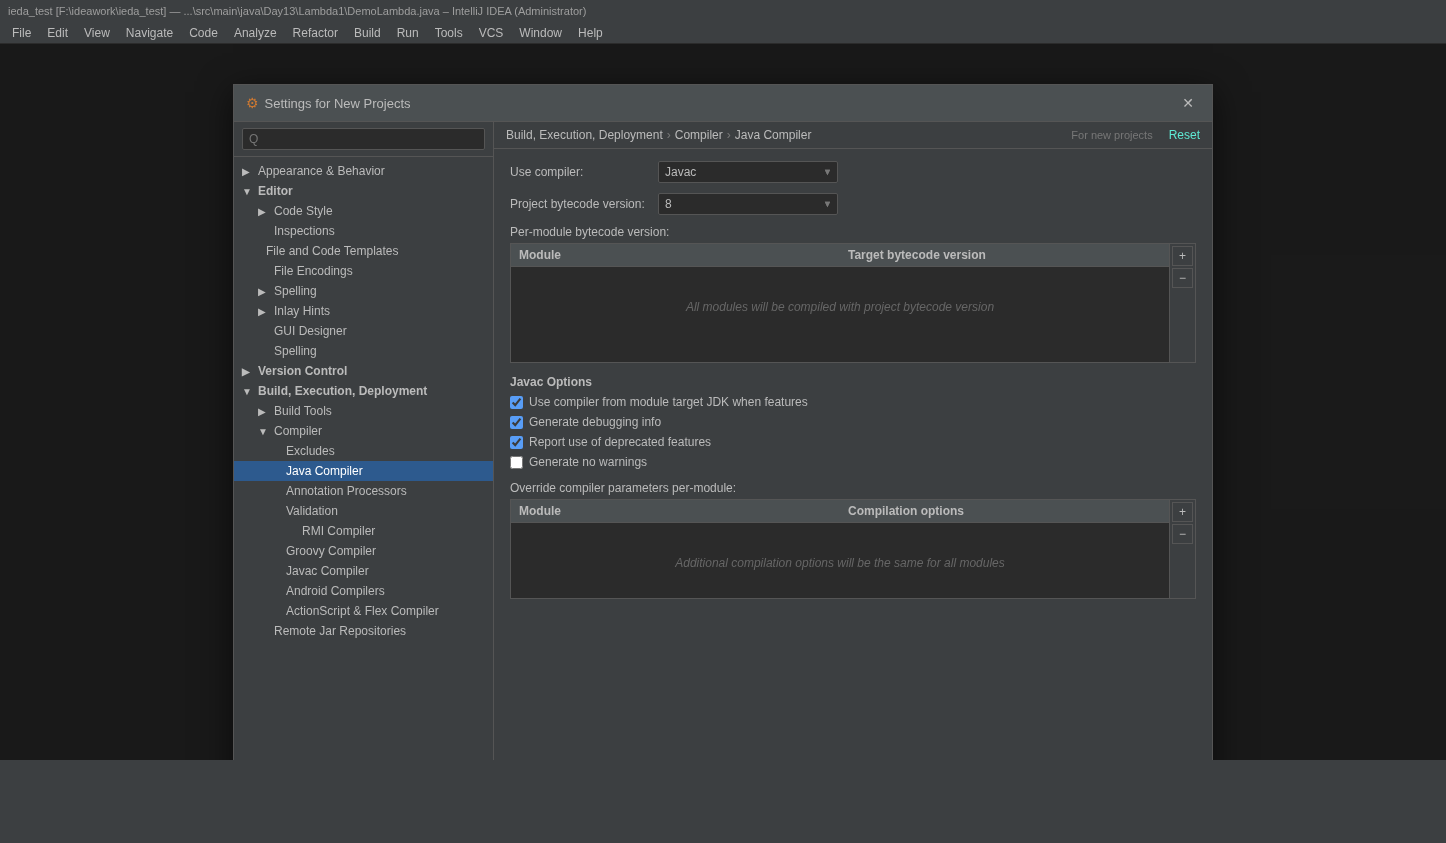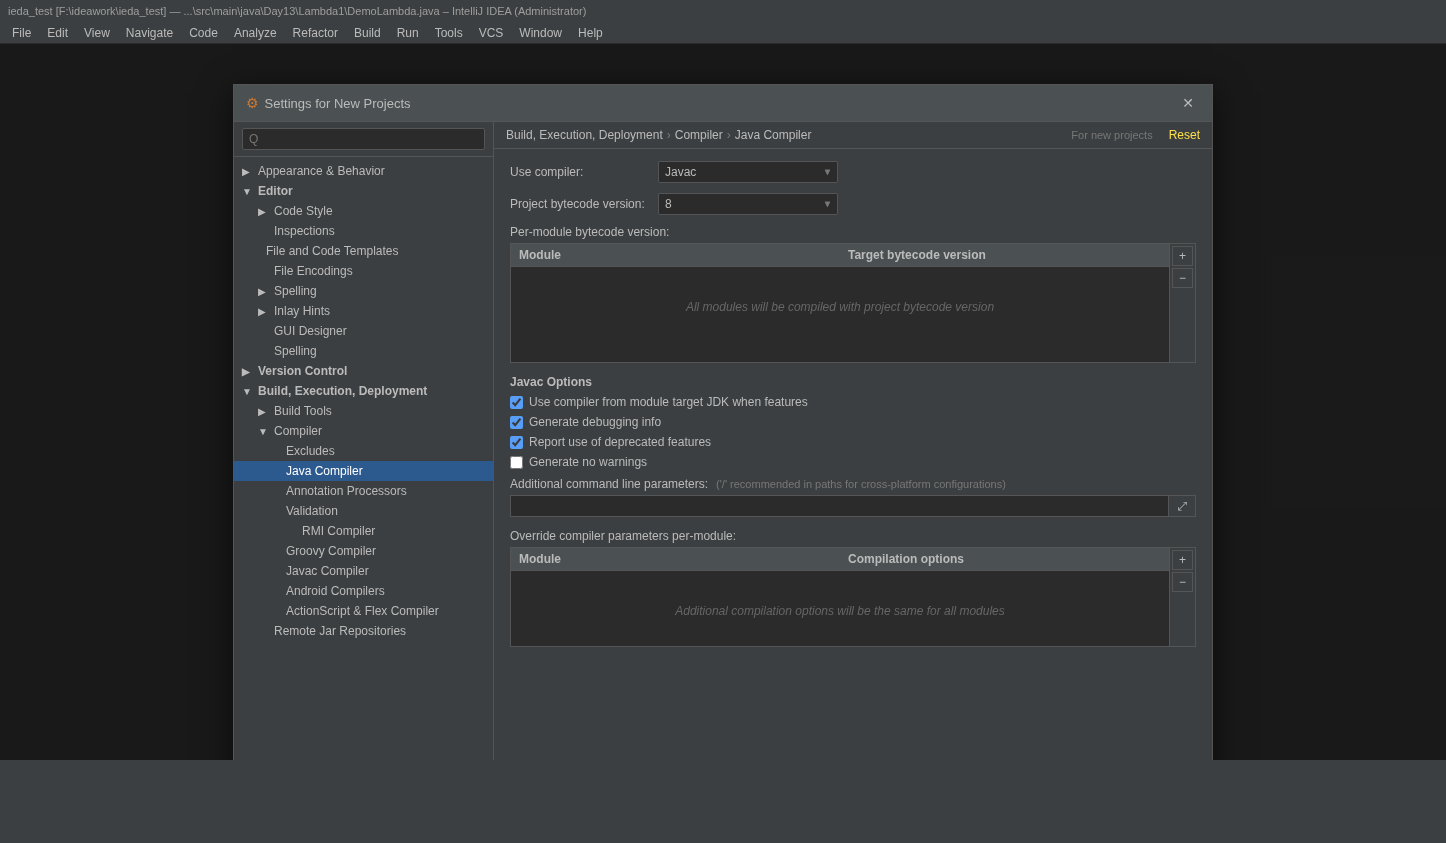--- a/index.html
+++ b/index.html
@@ -35,21 +35,21 @@
     .tree-item .arrow { font-size: 10px; width: 12px; }
 
     
     .right-panel { flex: 1; display: flex; flex-direction: column; background: #3c3f41; overflow: hidden; }
 
     .breadcrumb-bar { padding: 6px 12px; background: #3c3f41; border-bottom: 1px solid #555; display: flex; align-items: center; justify-content: space-between; }
     .breadcrumb { font-size: 12px; color: #bbbbbb; display: flex; align-items: center; gap: 4px; }
     .breadcrumb .sep { color: #777; }
     .breadcrumb .current { color: #bbbbbb; }
     .for-new-projects { font-size: 11px; color: #777; }
-    .reset-btn { color: #fde047; font-size: 12px; cursor: pointer; }
+    .reset-btn { color: #5eead4; font-size: 12px; cursor: pointer; }
 
     .settings-content { flex: 1; overflow-y: auto; padding: 12px 16px; }
 
     .form-row { display: flex; align-items: center; margin-bottom: 10px; gap: 8px; }
     .form-label { font-size: 12px; color: #bbbbbb; min-width: 140px; }
 
     .select-box { background: #2b2b2b; border: 1px solid #555; color: #bbbbbb; padding: 3px 24px 3px 6px; font-size: 12px; border-radius: 2px; appearance: none; -webkit-appearance: none; position: relative; min-width: 180px; cursor: pointer; outline: none; }
     .select-wrapper { position: relative; display: inline-flex; align-items: center; }
     .select-wrapper::after { content: '▼'; position: absolute; right: 6px; font-size: 9px; color: #777; pointer-events: none; }
 
@@ -317,30 +317,20 @@
               <div class="checkbox-row">
                 <input type="checkbox" checked="" style="">
                 <label>Report use of deprecated features</label>
               </div>
               <div class="checkbox-row">
                 <input type="checkbox" style="">
                 <label>Generate no warnings</label>
               </div>
             </div>
 
-            <div style="margin-top:8px;">
-              <div style="display:flex; align-items:baseline; margin-bottom:4px; gap:8px;">
-                <span style="font-size:12px; color:#bbbbbb;">Additional command line parameters:</span>
-                <span style="font-size:11px; color:#777;">('/' recommended in paths for cross-platform configurations)</span>
-              </div>
-              <div style="display:flex; align-items:center; border:1px solid #555; background:#2b2b2b;">
-                <input type="text" class="cmd-input" value="" style="flex: 1 1 0%; background: transparent; border: none; color: rgb(187, 187, 187); padding: 3px 6px; font-size: 12px; outline: none;">
-                <button style="background:#3c3f41; border:none; border-left:1px solid #555; color:#bbbbbb; padding:3px 8px; cursor:pointer; font-size:12px;">⤢</button>
-              </div>
-            </div>
 
             <div style="margin-top:12px;">
               <div style="font-size:12px; color:#bbbbbb; margin-bottom:4px;">Override compiler parameters per-module:</div>
               <div class="table-with-side" style="height:100px;">
                 <div class="table-main">
                   <div class="table-header">
                     <div class="table-header-cell">Module</div>
                     <div class="table-header-cell">Compilation options</div>
                   </div>
                   <div class="table-body">

